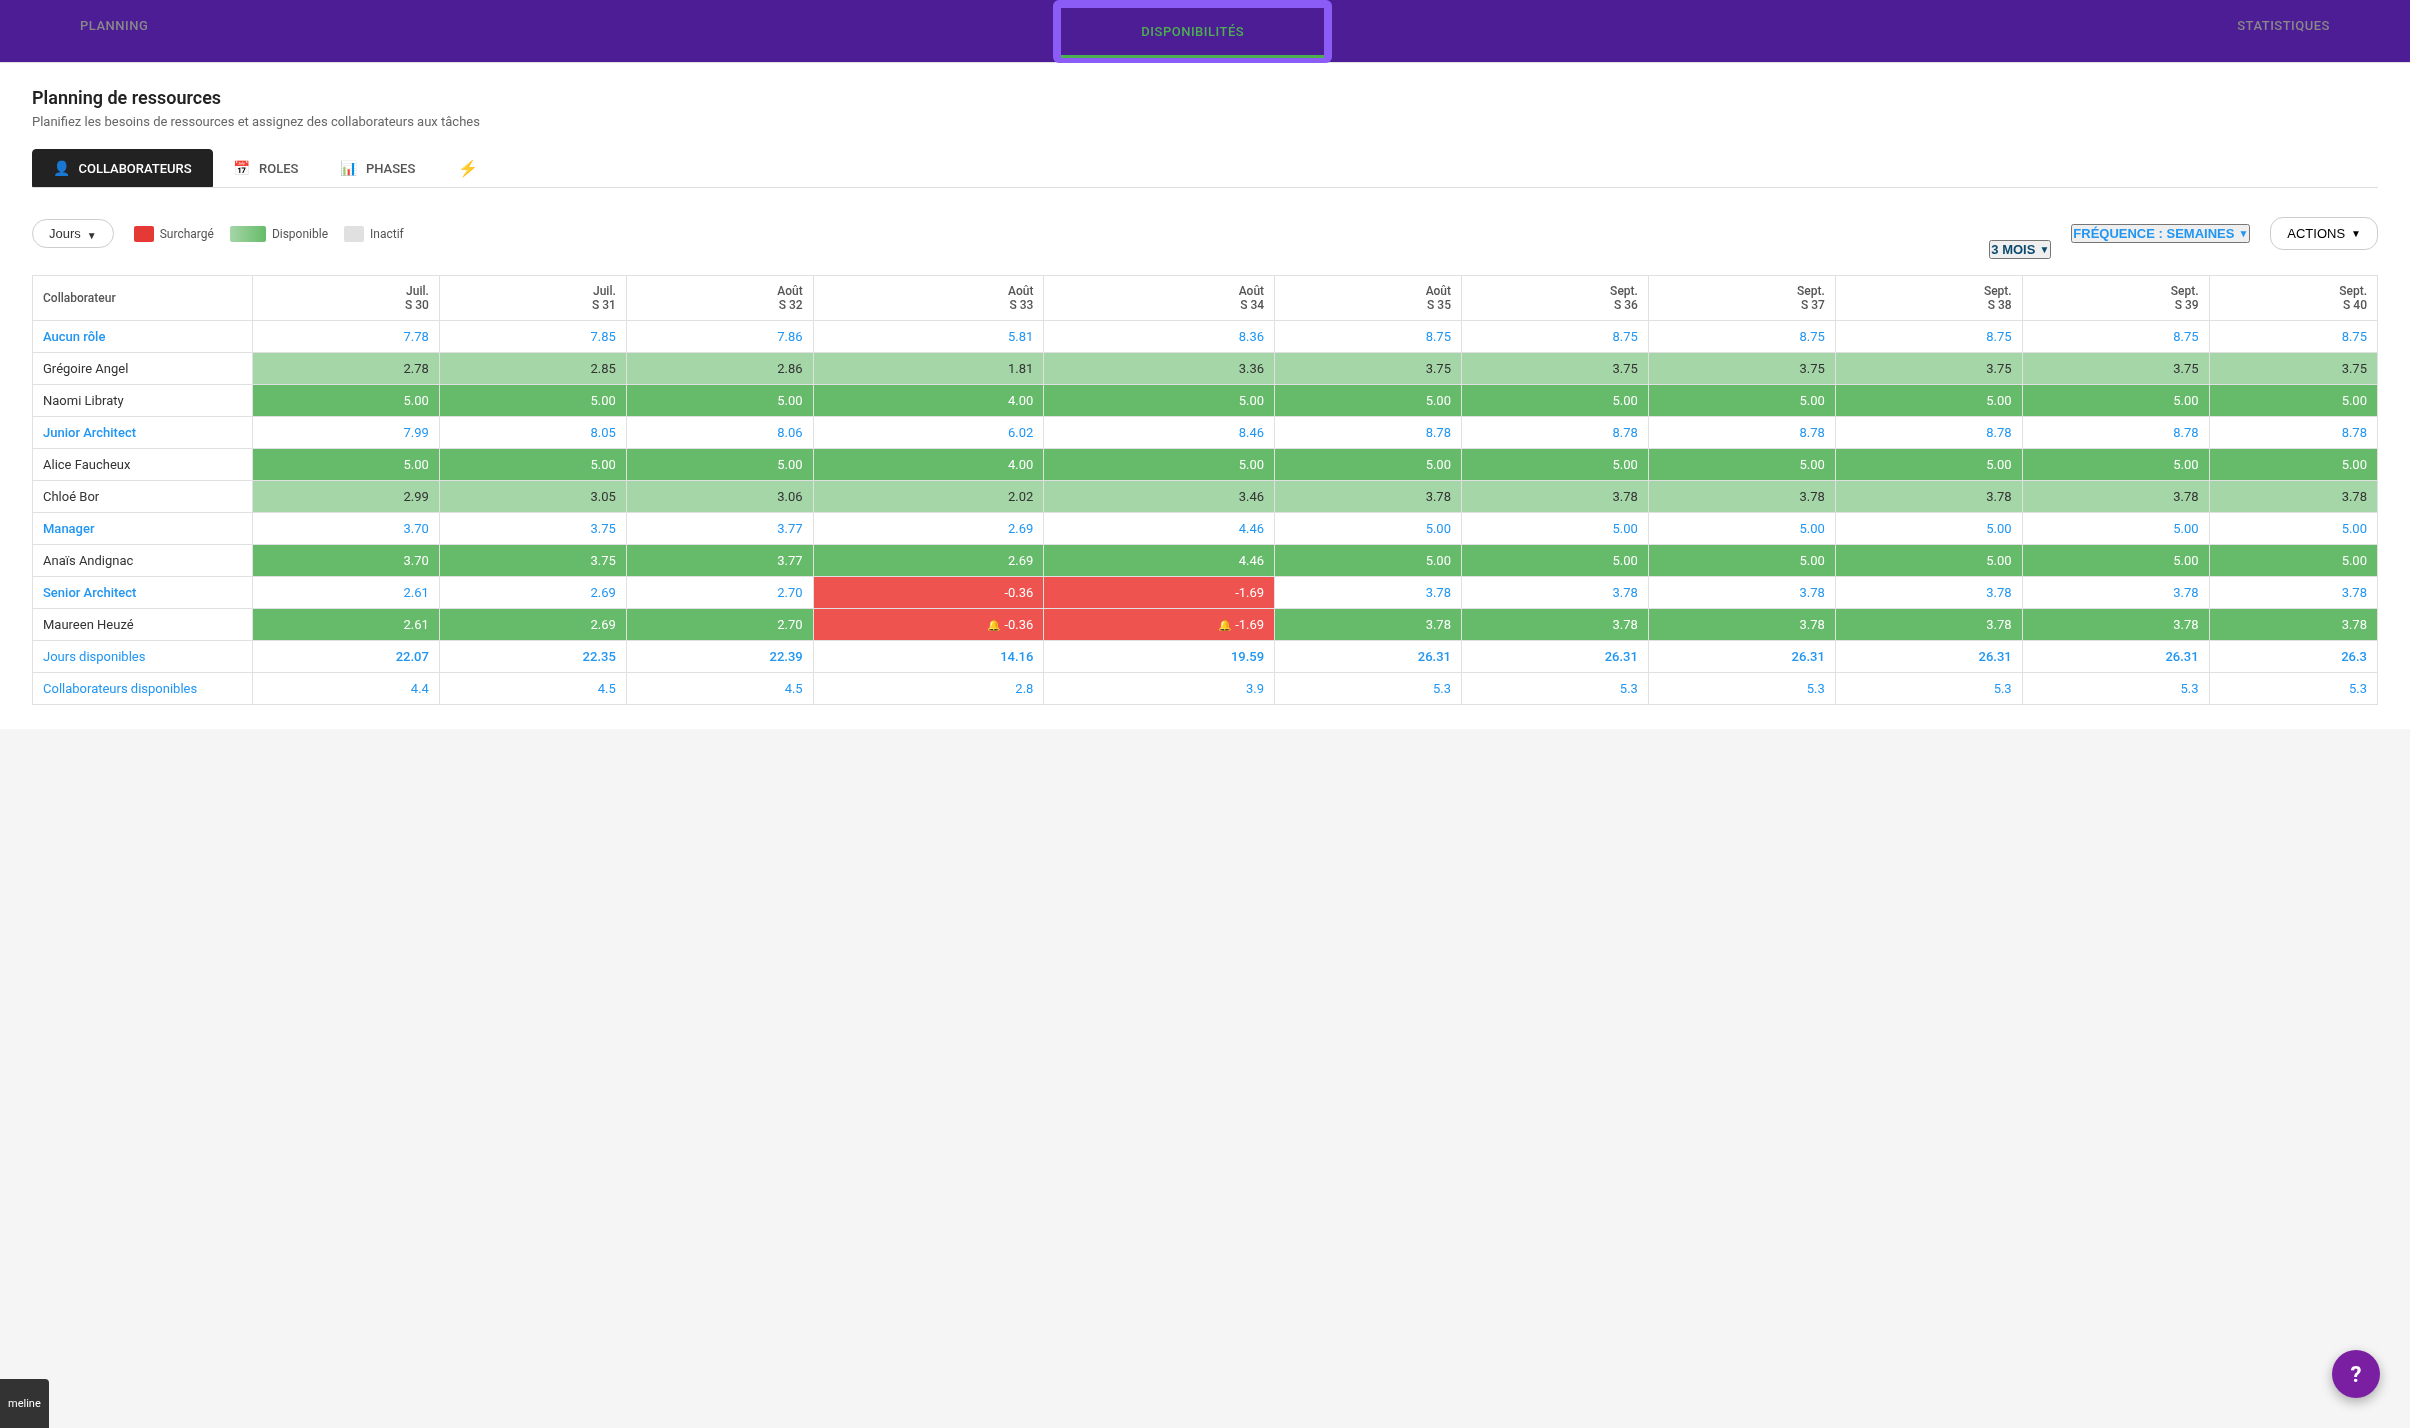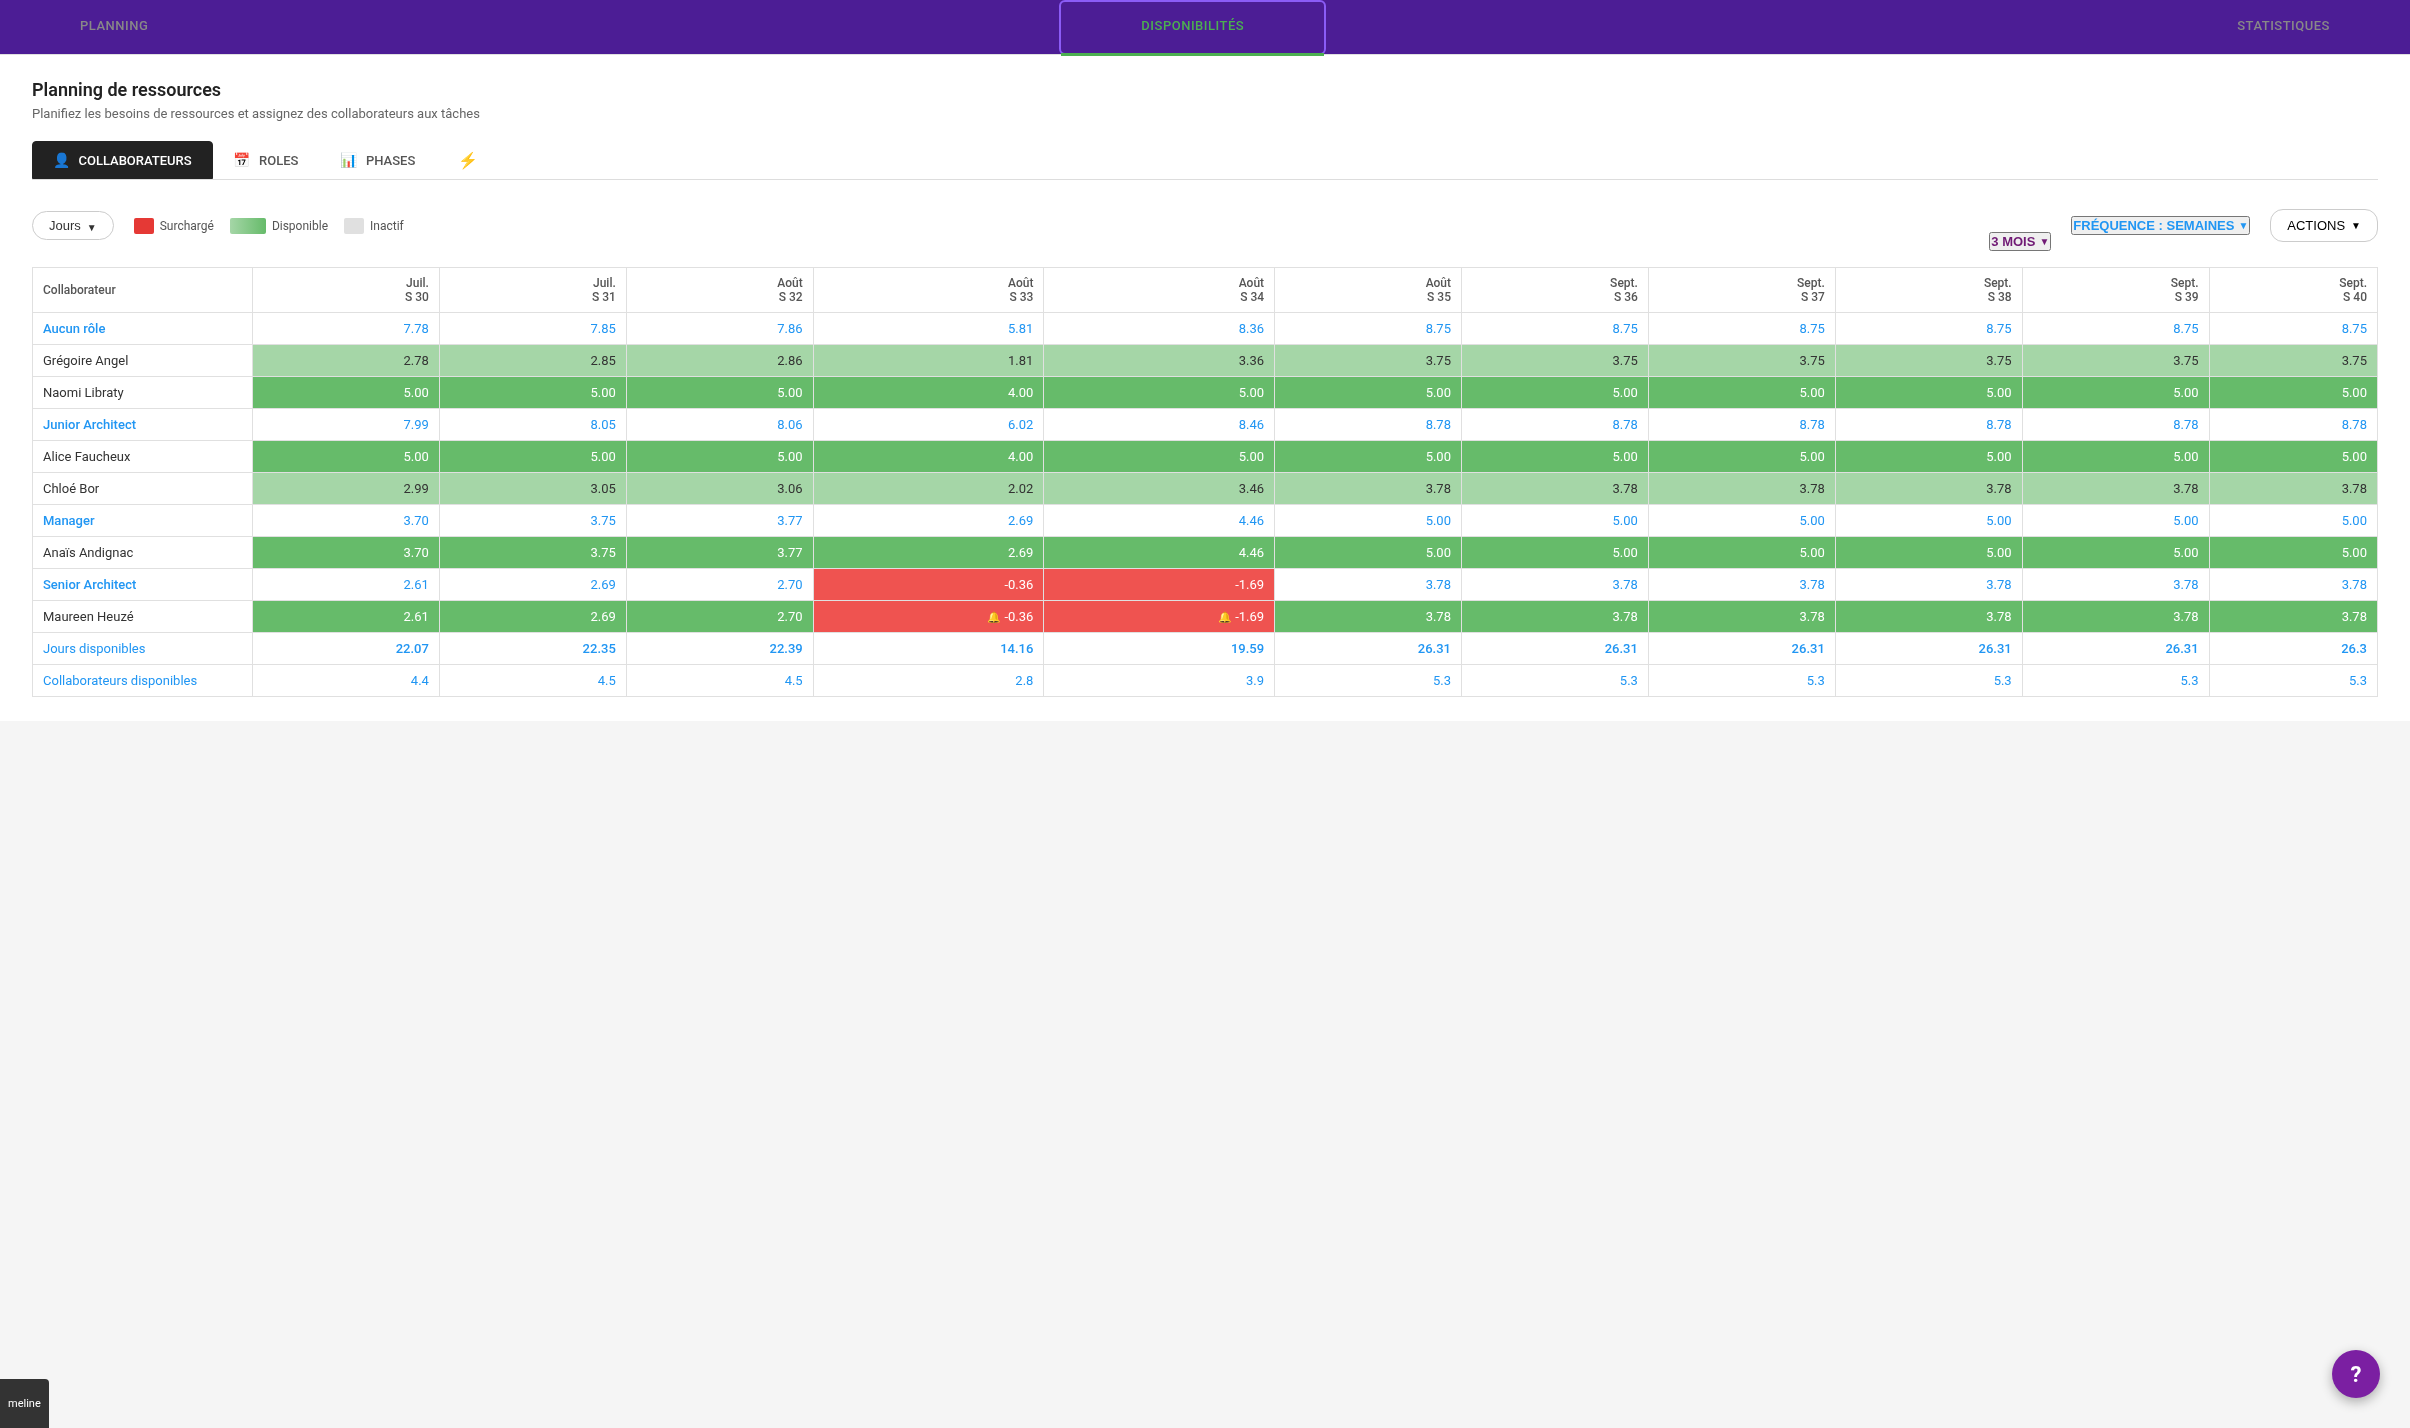--- a/index.html
+++ b/index.html
@@ -20,21 +20,21 @@
       font-weight: 500;
       color: #888;
       letter-spacing: 0.5px;
       text-transform: uppercase;
       border-bottom: 3px solid transparent;
       position: relative;
     }
     .nav-tab.active {
       color: #4CAF50;
       border-bottom: 3px solid #4CAF50;
-      border: 2px solid #8b5cf6;
+      border: 8px solid #8b5cf6;
       border-radius: 6px;
       margin-bottom: -1px;
       padding: 16px 80px;
     }
     .nav-tab.active::after {
       content: '';
       position: absolute;
       bottom: -3px;
       left: 0; right: 0;
       height: 3px;
@@ -132,21 +132,21 @@
       width: 20px;
       height: 16px;
       border-radius: 2px;
     }
     .toolbar-right {
       display: flex;
       align-items: center;
       gap: 20px;
     }
     .period-btn {
-      color: #701a75;
+      color: #0c4a6e;
       font-weight: 600;
       font-size: 13px;
       cursor: pointer;
       display: flex;
       align-items: center;
       gap: 4px;
       margin-top: 32px;
     }
     .freq-btn {
       color: #2196F3;

